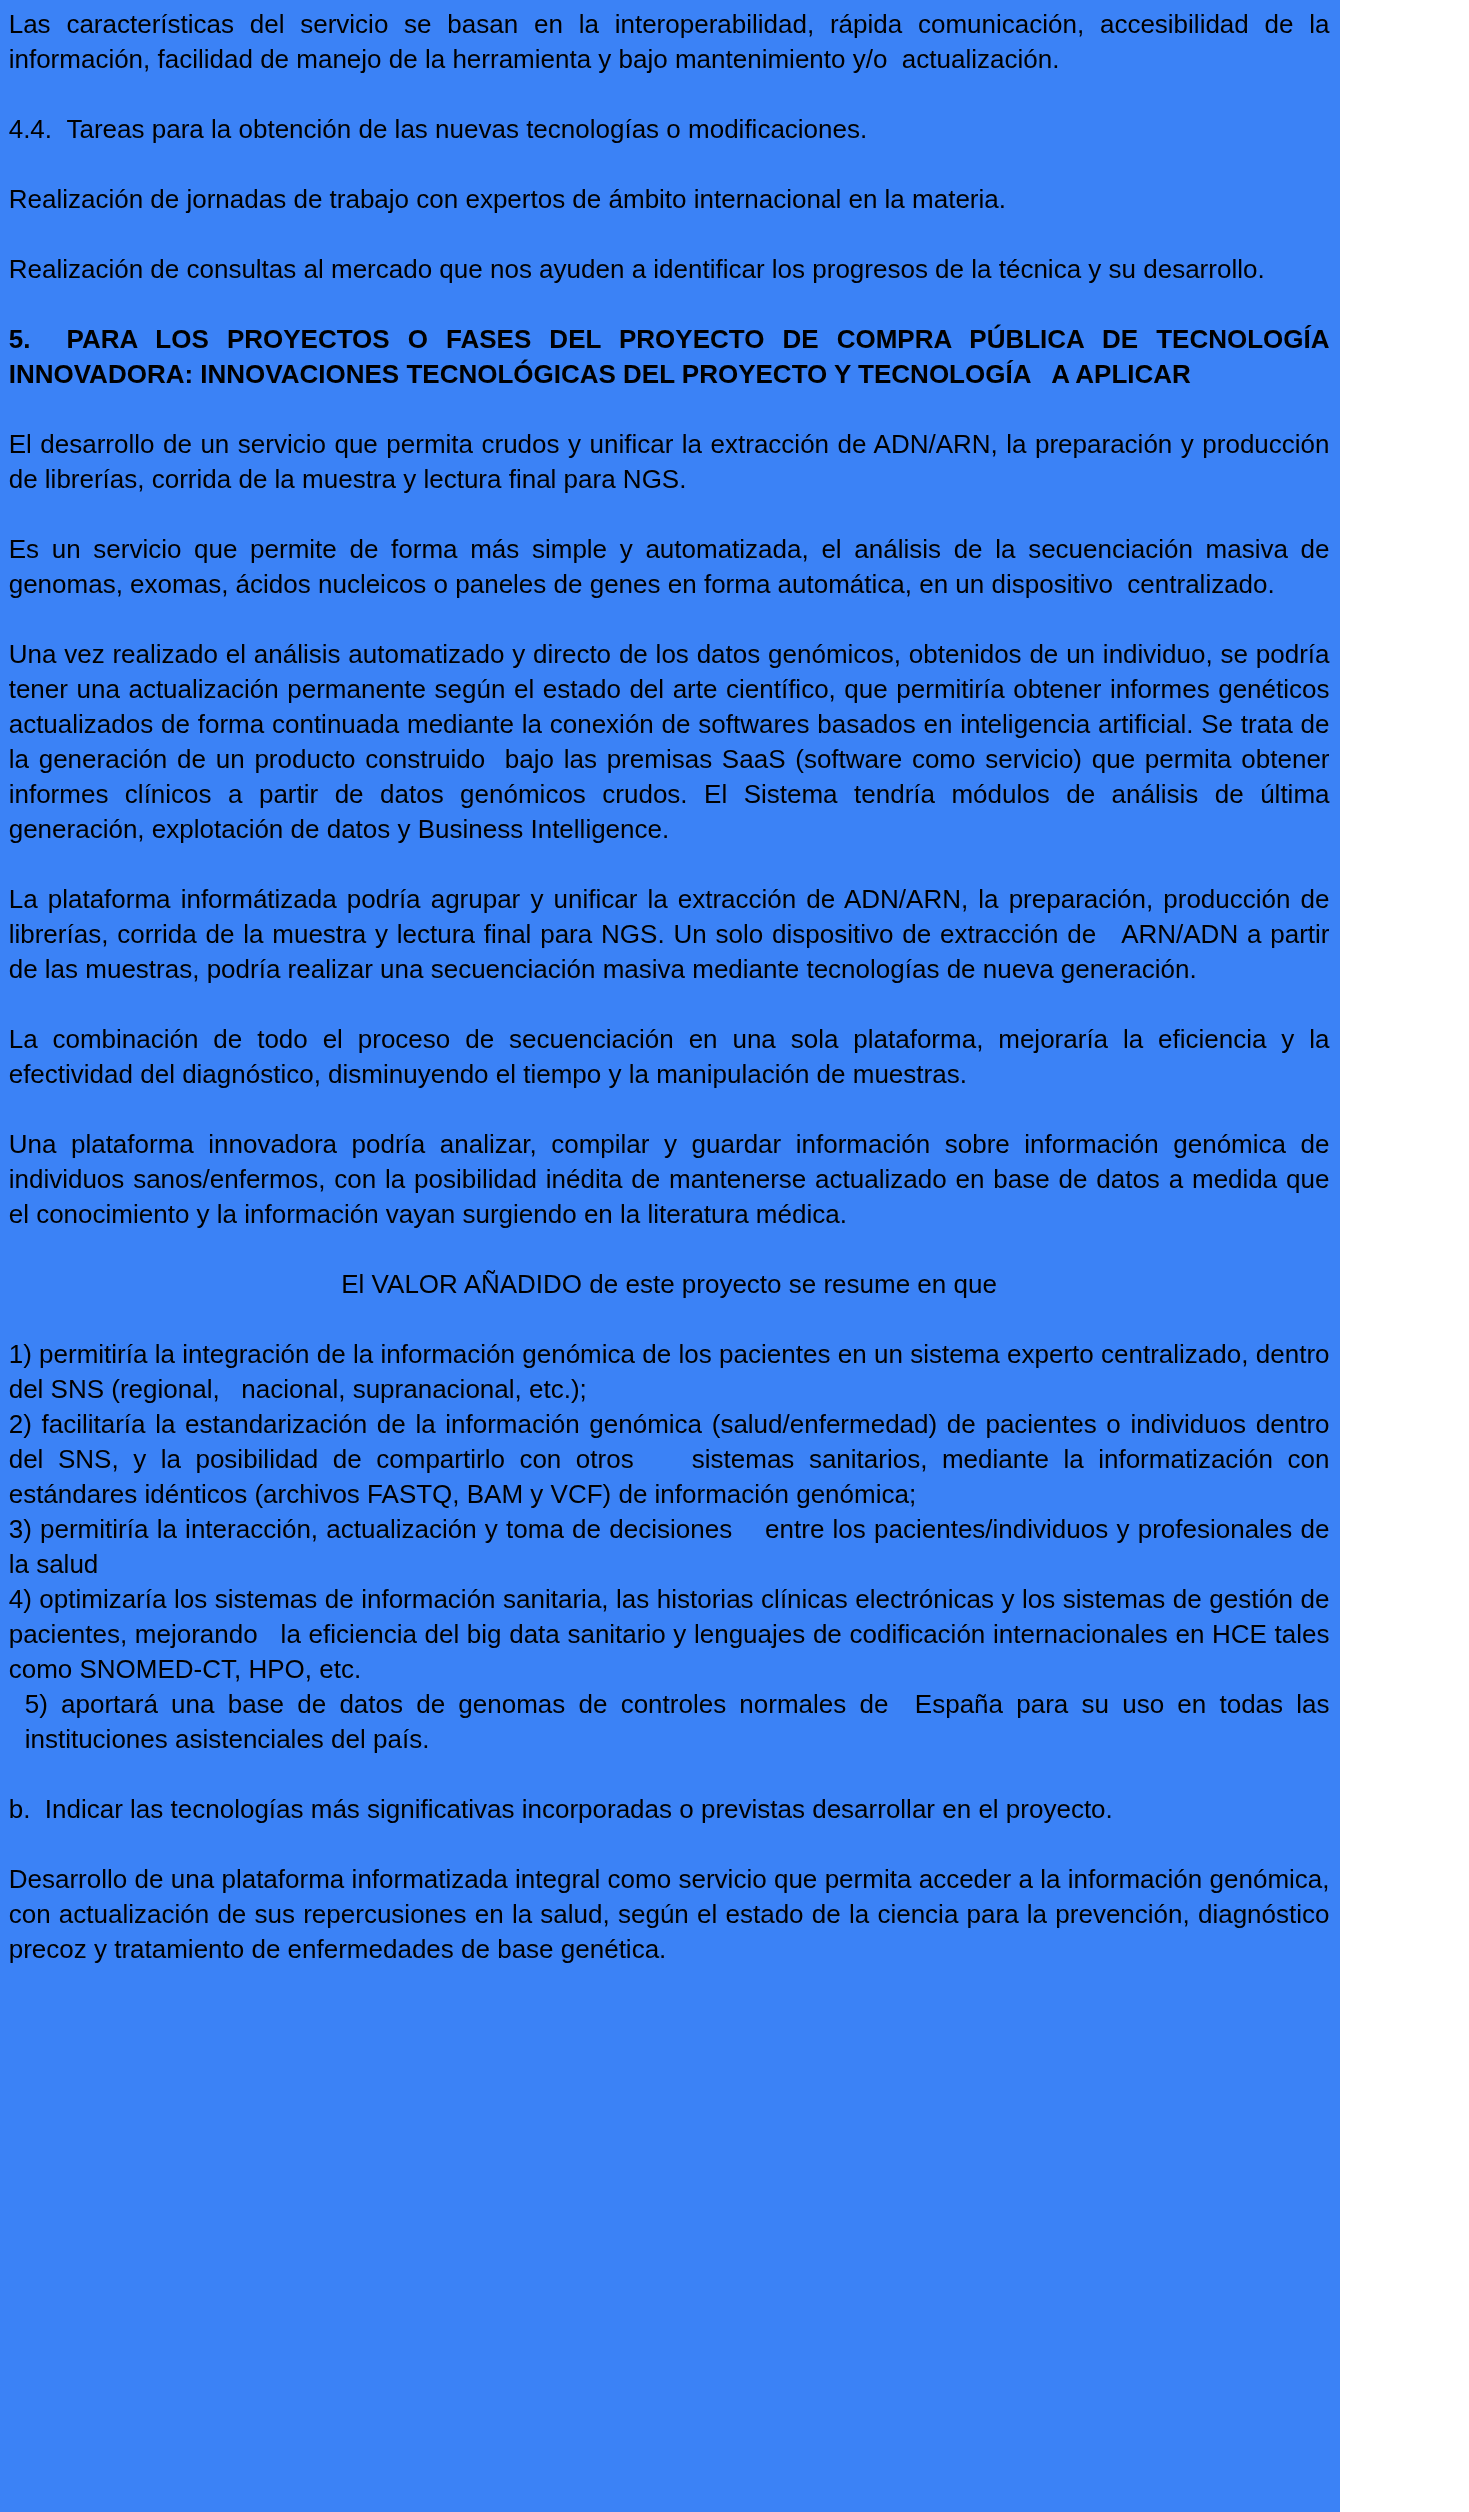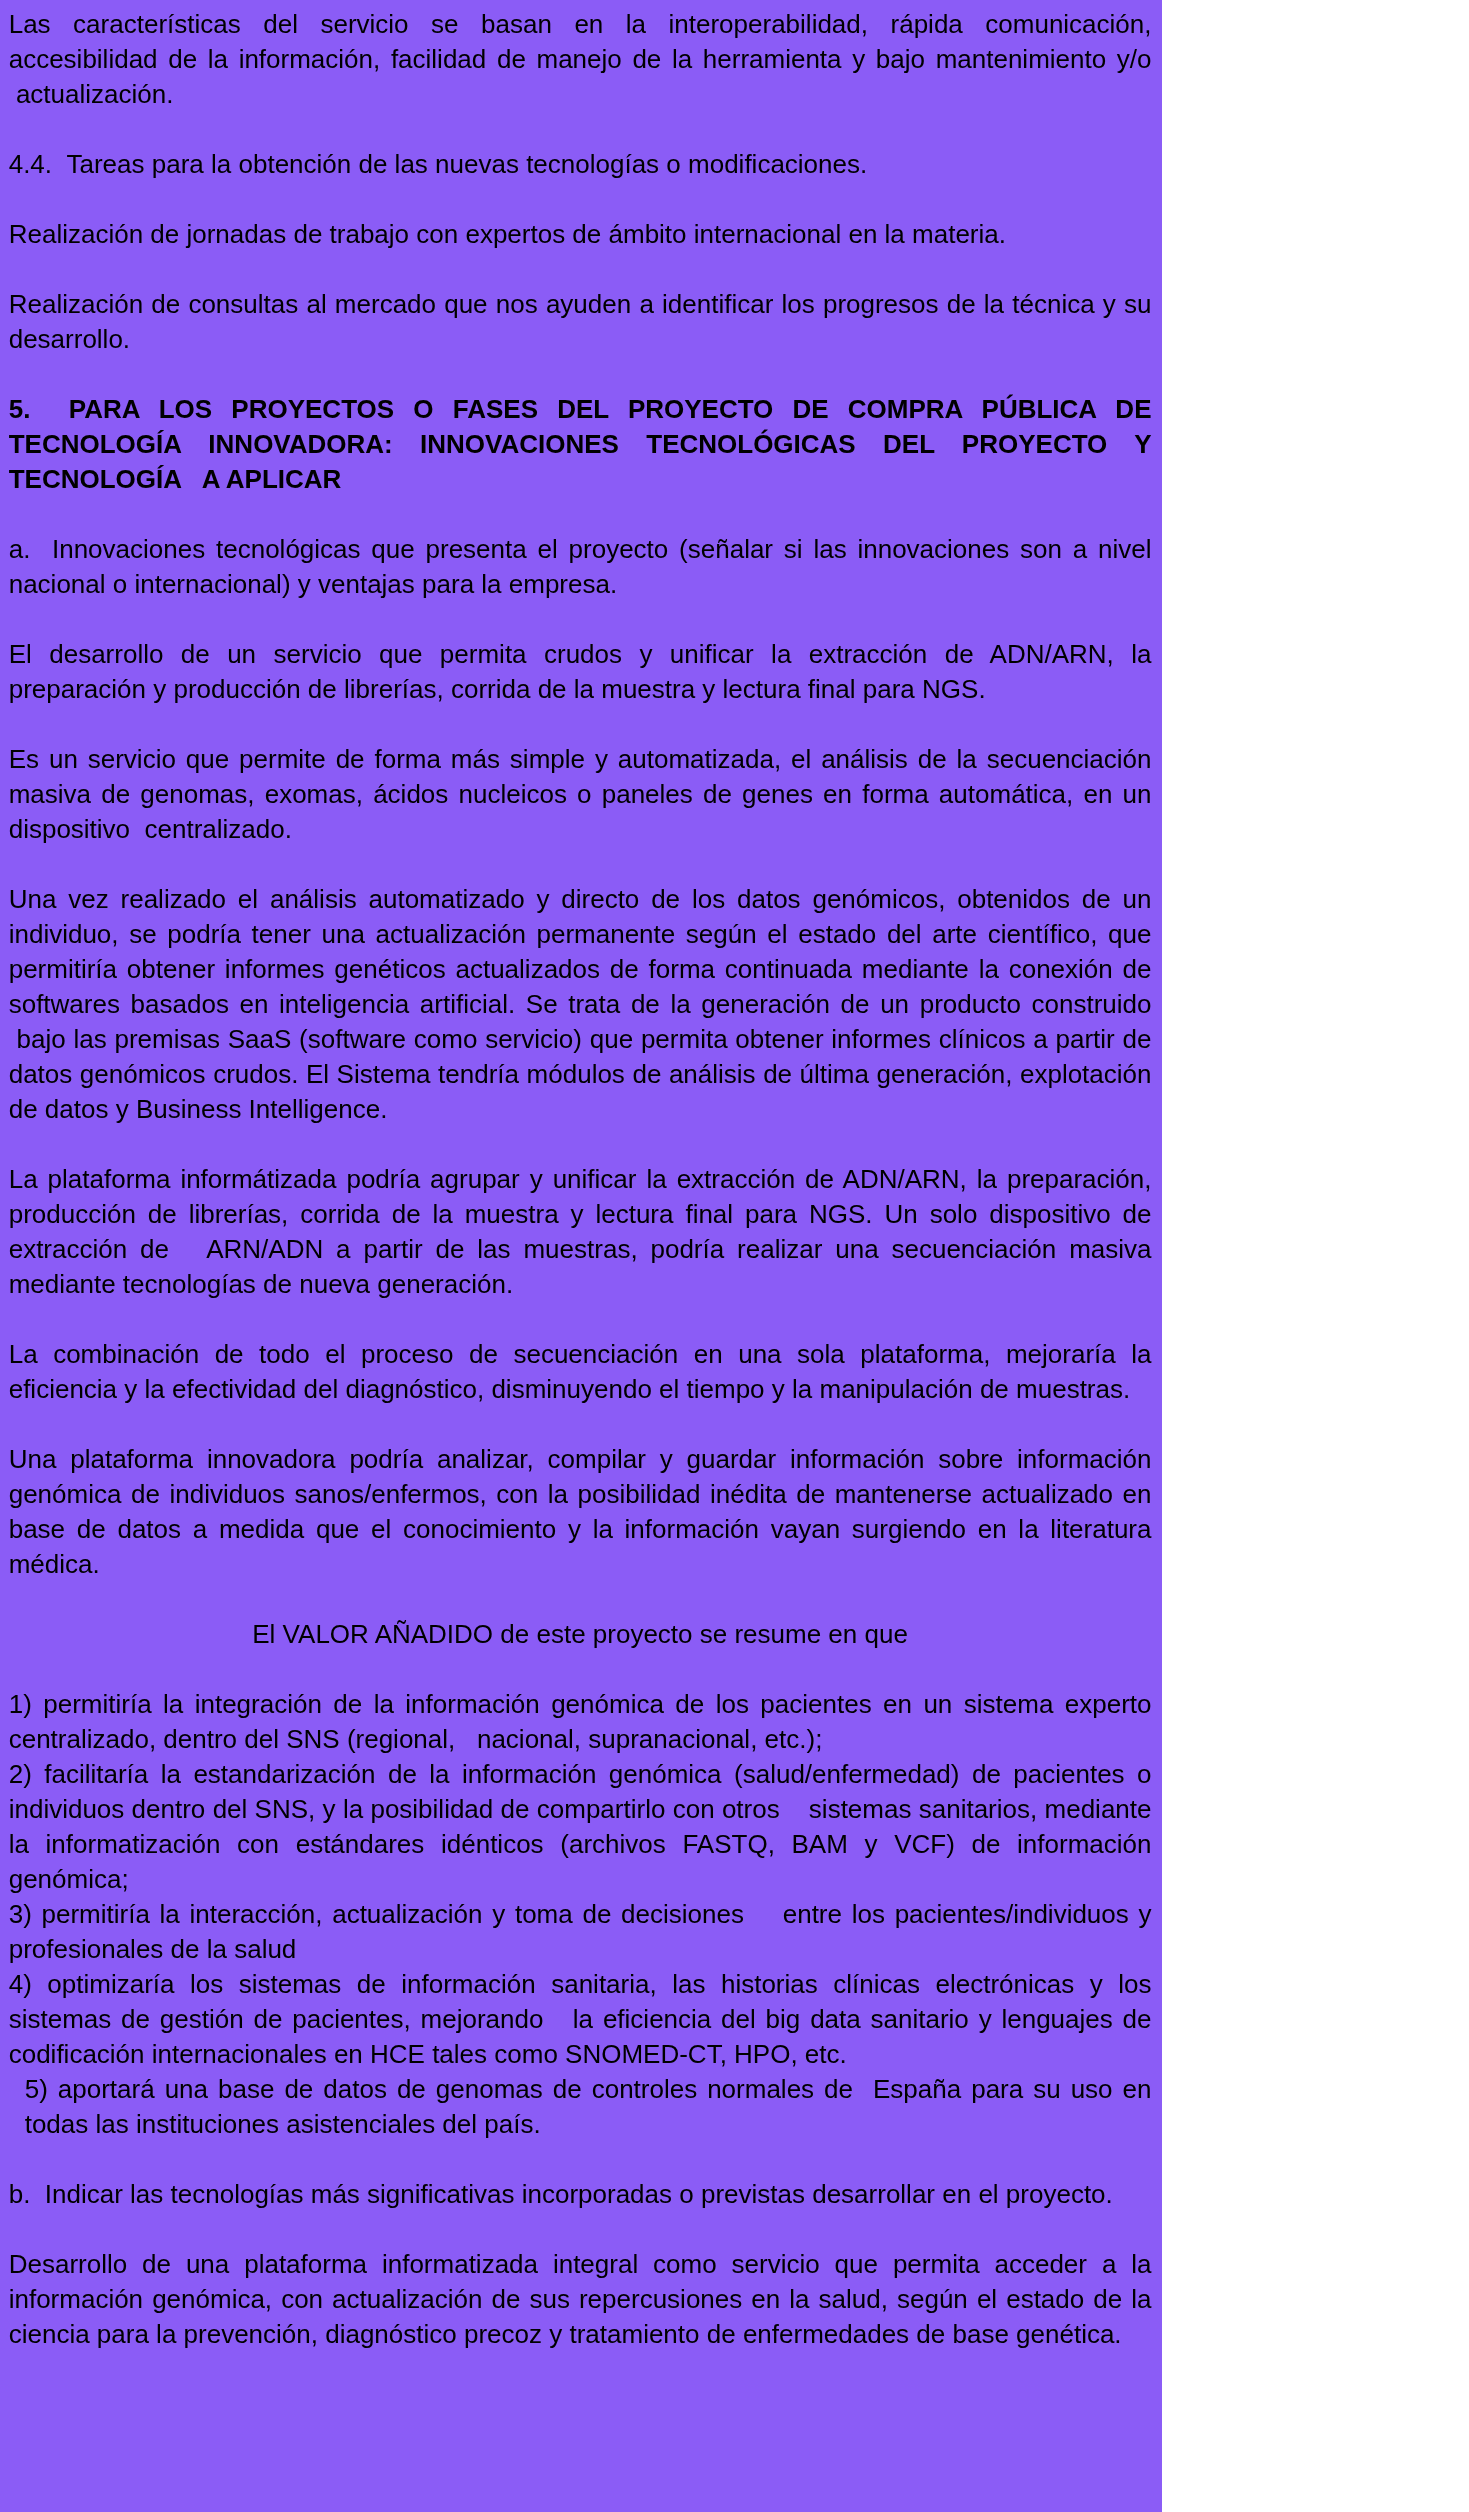--- a/index.html
+++ b/index.html
@@ -9,24 +9,24 @@
   }
   body {
     width: 1470px;
     min-height: 2512px;
     box-sizing: border-box;
     font-family: "Liberation Sans", "DejaVu Sans", sans-serif;
     color: #000000;
   }
   .page {
     box-sizing: border-box;
-    width: 1162px;
+    width: 1340px;
     min-height: 2512px;
     padding: 7px 10.5px 35px 8.7px;
-    background: #8b5cf6;
+    background: #3b82f6;
   }
   .para {
     margin: 0 0 35px 0;
     font-size: 26px;
     line-height: 35px;
     text-align: justify;
     white-space: normal;
   }
   .para.tight {
     margin: 0;
@@ -49,21 +49,20 @@
   <p class="para">Las características del servicio se basan en la interoperabilidad, rápida comunicación, accesibilidad de la información, facilidad de manejo de la herramienta y bajo mantenimiento y/o &nbsp;actualización.</p>
 
   <p class="para">4.4. &nbsp;Tareas para la obtención de las nuevas tecnologías o modificaciones.</p>
 
   <p class="para">Realización de jornadas de trabajo con expertos de ámbito internacional en la materia.</p>
 
   <p class="para">Realización de consultas al mercado que nos ayuden a identificar los progresos de la técnica y su desarrollo.</p>
 
   <p class="para bold">5. &nbsp;PARA LOS PROYECTOS O FASES DEL PROYECTO DE COMPRA PÚBLICA DE TECNOLOGÍA INNOVADORA: INNOVACIONES TECNOLÓGICAS DEL PROYECTO Y TECNOLOGÍA &nbsp; A APLICAR</p>
 
-  <p class="para">a. &nbsp;Innovaciones tecnológicas que presenta el proyecto (señalar si las innovaciones son a nivel nacional o internacional) y ventajas para la empresa.</p>
 
   <p class="para">El desarrollo de un servicio que permita crudos y unificar la extracción de ADN/ARN, la preparación y producción de librerías, corrida de la muestra y lectura final para NGS.</p>
 
   <p class="para">Es un servicio que permite de forma más simple y automatizada, el análisis de la secuenciación masiva de genomas, exomas, ácidos nucleicos o paneles de genes en forma automática, en un dispositivo &nbsp;centralizado.</p>
 
   <p class="para">Una vez realizado el análisis automatizado y directo de los datos genómicos, obtenidos de un individuo, se podría tener una actualización permanente según el estado del arte científico, que permitiría obtener informes genéticos actualizados de forma continuada mediante la conexión de softwares basados en inteligencia artificial. Se trata de la generación de un producto construido &nbsp;bajo las premisas SaaS (software como servicio) que permita obtener informes clínicos a partir de datos genómicos crudos. El Sistema tendría módulos de análisis de última generación, explotación de datos y Business Intelligence.</p>
 
   <p class="para">La plataforma informátizada podría agrupar y unificar la extracción de ADN/ARN, la preparación, producción de librerías, corrida de la muestra y lectura final para NGS. Un solo dispositivo de extracción de &nbsp; ARN/ADN a partir de las muestras, podría realizar una secuenciación masiva mediante tecnologías de nueva generación.</p>
 
   <p class="para">La combinación de todo el proceso de secuenciación en una sola plataforma, mejoraría la eficiencia y la efectividad del diagnóstico, disminuyendo el tiempo y la manipulación de muestras.</p>

